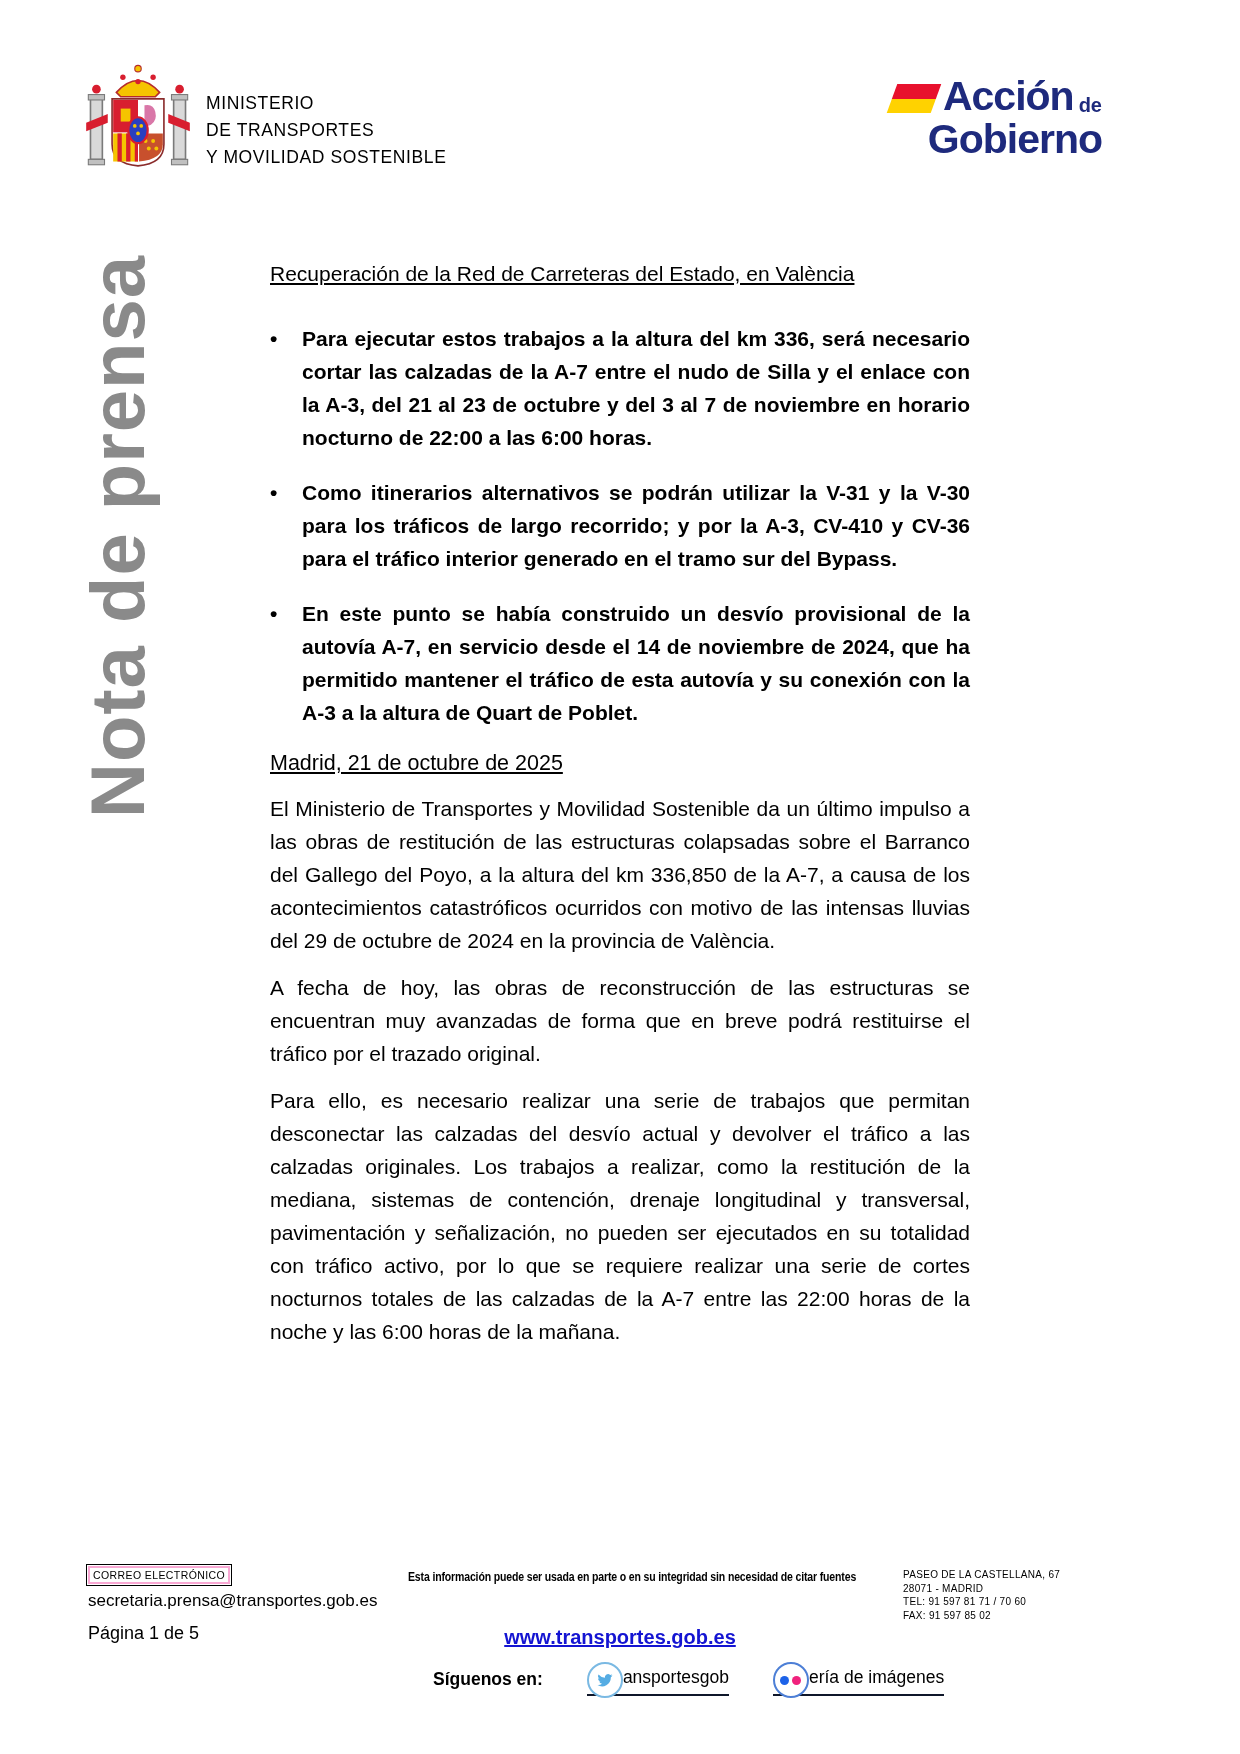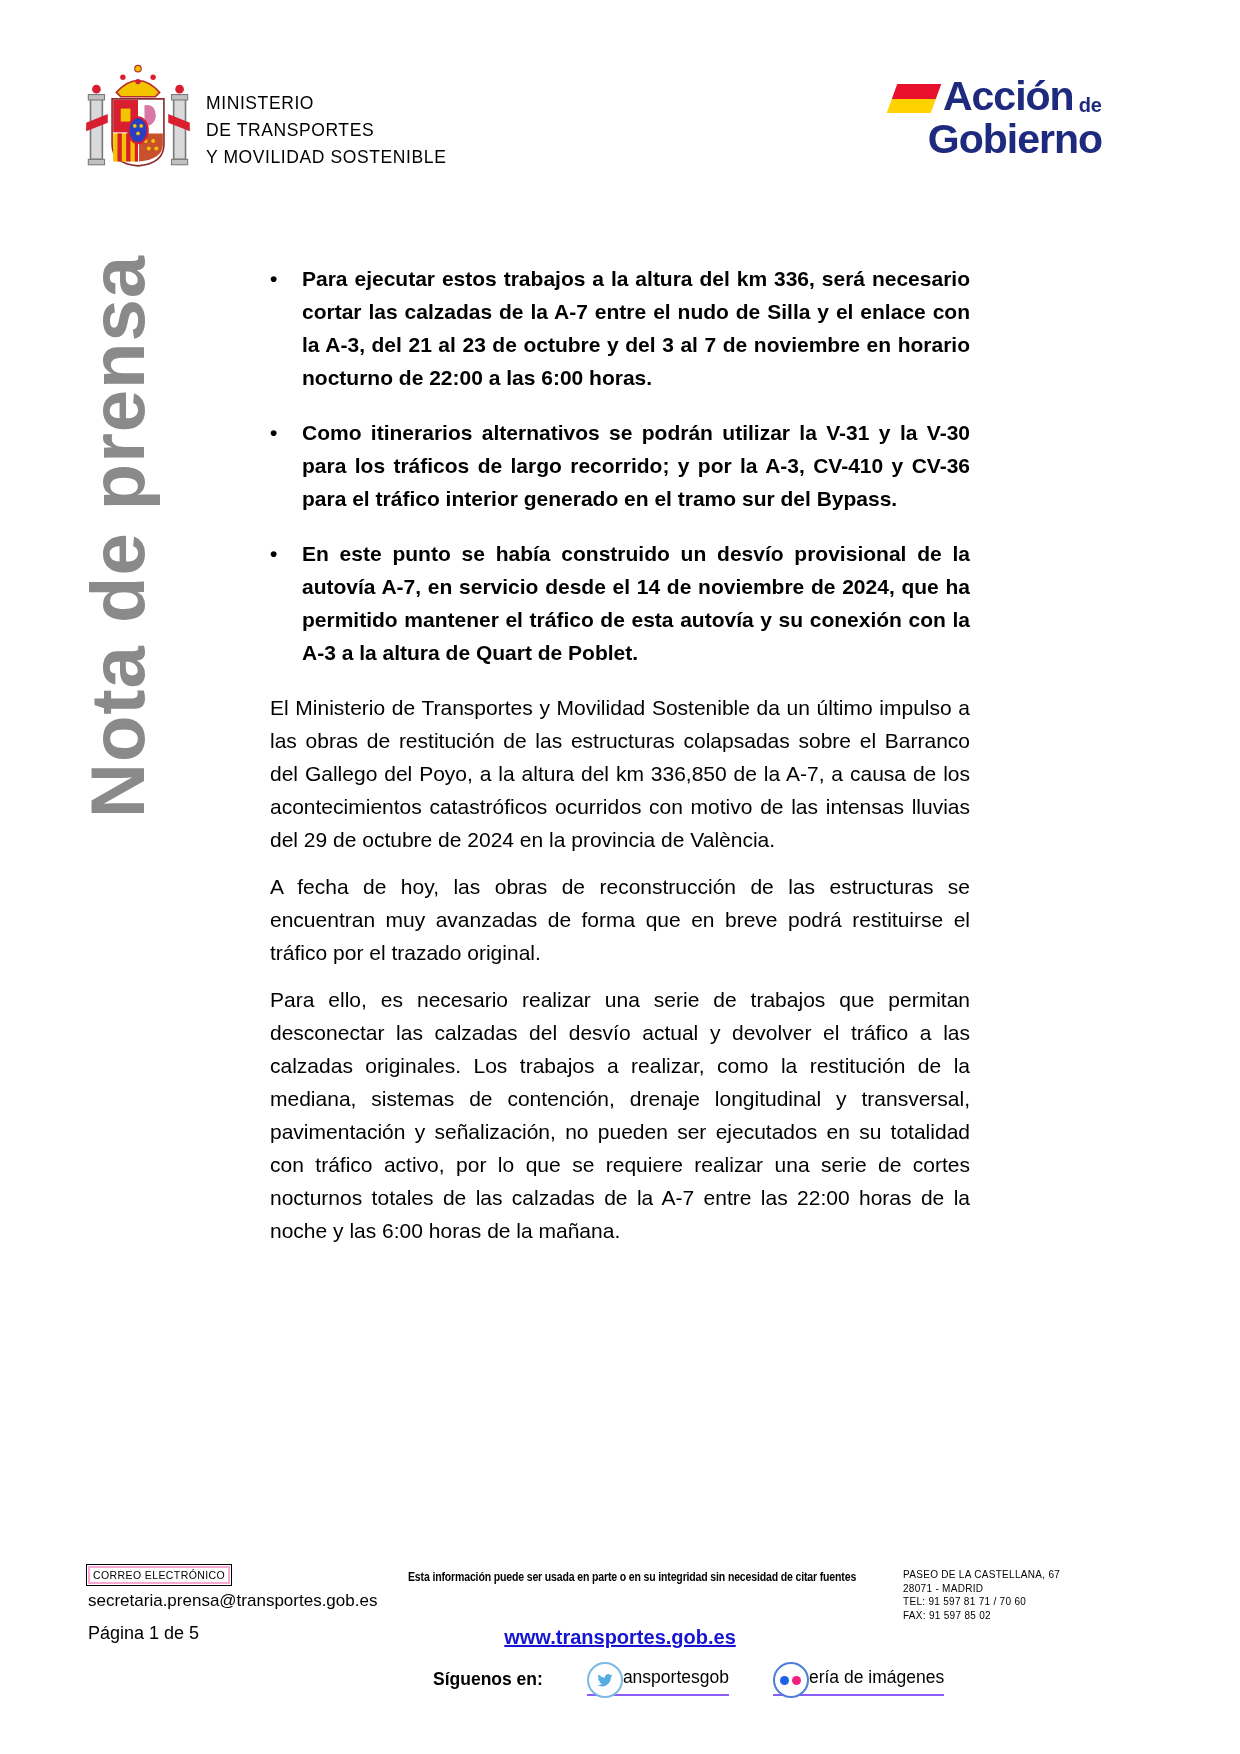--- a/index.html
+++ b/index.html
@@ -37,21 +37,21 @@
   .f-left{position:absolute;left:88px;top:1565px;}
   .correo-box{display:inline-block;font-size:10.5px;letter-spacing:.4px;border:2px solid #f9a8d4;outline:1px solid #000;outline-offset:1px;padding:1px 3px;margin-bottom:4px;}
   .email{font-size:17px;margin-top:3px;}
   .pagenum{font-size:18px;margin-top:12px;}
   .disclaimer{position:absolute;left:408px;top:1569px;font-size:13.5px;font-weight:bold;white-space:nowrap;transform:scaleX(.78);transform-origin:left top;letter-spacing:-.2px;}
   .website-wrap{position:absolute;left:270px;top:1626px;width:700px;text-align:center;}
   .website{font-size:20px;font-weight:bold;color:#1414d2;}
   .f-right{position:absolute;left:903px;top:1568px;font-size:10px;line-height:13.5px;letter-spacing:.3px;}
   .follow{position:absolute;left:433px;top:1662px;display:flex;align-items:center;}
   .follow-label{font-size:17.5px;font-weight:bold;}
-  .slink{display:flex;align-items:center;border-bottom:2px solid #8b5cf6;padding-bottom:2px;color:#000;text-decoration:none;}
+  .slink{display:flex;align-items:center;border-bottom:2px solid #0f172a;padding-bottom:2px;color:#000;text-decoration:none;}
   .slink .txt{font-size:17.5px;}
   .t-link{margin-left:44px;}
   .g-link{margin-left:44px;}
   .icircle{width:32px;height:32px;border-radius:50%;background:#fff;display:flex;align-items:center;justify-content:center;margin-bottom:-6px;}
   .t-circle{border:2px solid #7ab9e3;}
   .g-circle{border:2px solid #4d7fd6;}
   .g-dots{display:flex;gap:3px;}
   .g-dots i{width:9px;height:9px;border-radius:50%;display:block;}
   .g-dots .b{background:#1c62e8;}
   .g-dots .p{background:#f0227d;}
@@ -115,36 +115,38 @@
       </div>
     <span class="accion-word">Acción</span>
     <span class="accion-de">de</span>
   </div>
   <div class="accion-row2">Gobierno</div>
 </div>
 
 <div class="nota">Nota de prensa</div>
 
 <div class="content">
+  <div class="kicker">Recuperación de la Red de Carreteras del Estado, en València</div>
 
   <div class="bullets">
     <div class="bullet">
       <span class="dot">•</span>
       <p>Para ejecutar estos trabajos a la altura del km 336, será necesario cortar las calzadas de la A-7 entre el nudo de Silla y el enlace con la A-3, del 21 al 23 de octubre y del 3 al 7 de noviembre en horario nocturno de 22:00 a las 6:00 horas.</p>
     </div>
     <div class="bullet">
       <span class="dot">•</span>
       <p>Como itinerarios alternativos se podrán utilizar la V-31 y la V-30 para los tráficos de largo recorrido; y por la A-3, CV-410 y CV-36 para el tráfico interior generado en el tramo sur del Bypass.</p>
     </div>
     <div class="bullet">
       <span class="dot">•</span>
       <p>En este punto se había construido un desvío provisional de la autovía A-7, en servicio desde el 14 de noviembre de 2024, que ha permitido mantener el tráfico de esta autovía y su conexión con la A-3 a la altura de Quart de Poblet.</p>
     </div>
   </div>
 
+  <div class="dateline">Madrid, 21 de octubre de 2025</div>
 
   <p class="para">El Ministerio de Transportes y Movilidad Sostenible da un último impulso a las obras de restitución de las estructuras colapsadas sobre el Barranco del Gallego del Poyo, a la altura del km 336,850 de la A-7, a causa de los acontecimientos catastróficos ocurridos con motivo de las intensas lluvias del 29 de octubre de 2024 en la provincia de València.</p>
   <p class="para">A fecha de hoy, las obras de reconstrucción de las estructuras se encuentran muy avanzadas de forma que en breve podrá restituirse el tráfico por el trazado original.</p>
   <p class="para">Para ello, es necesario realizar una serie de trabajos que permitan desconectar las calzadas del desvío actual y devolver el tráfico a las calzadas originales. Los trabajos a realizar, como la restitución de la mediana, sistemas de contención, drenaje longitudinal y transversal, pavimentación y señalización, no pueden ser ejecutados en su totalidad con tráfico activo, por lo que se requiere realizar una serie de cortes nocturnos totales de las calzadas de la A-7 entre las 22:00 horas de la noche y las 6:00 horas de la mañana.</p>
 </div>
 
 <div class="f-left">
   <div class="correo-box">CORREO ELECTRÓNICO</div>
   <div class="email">secretaria.prensa@transportes.gob.es</div>
   <div class="pagenum">Página 1 de 5</div>

